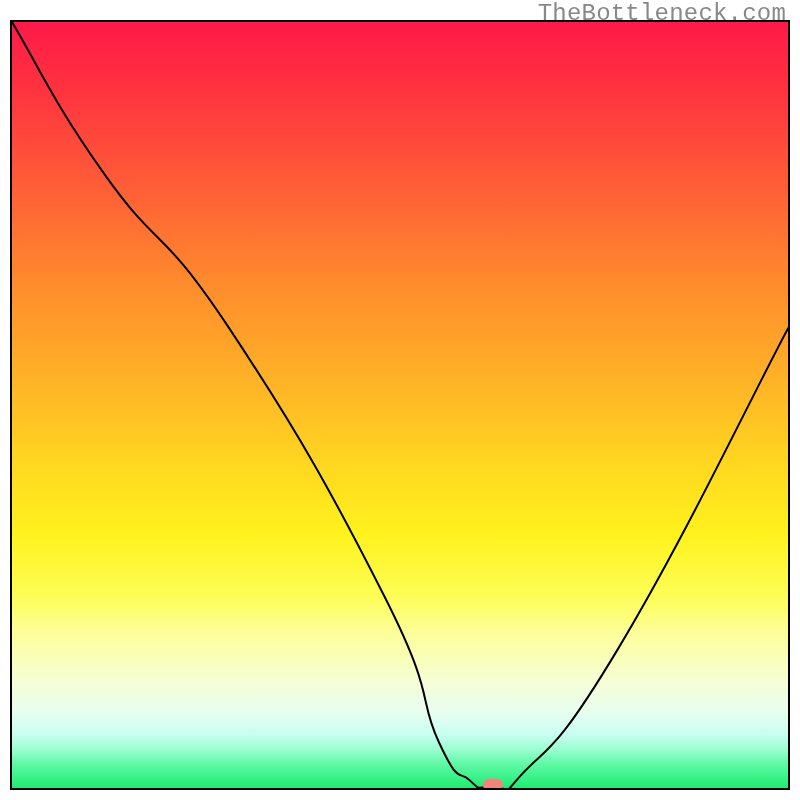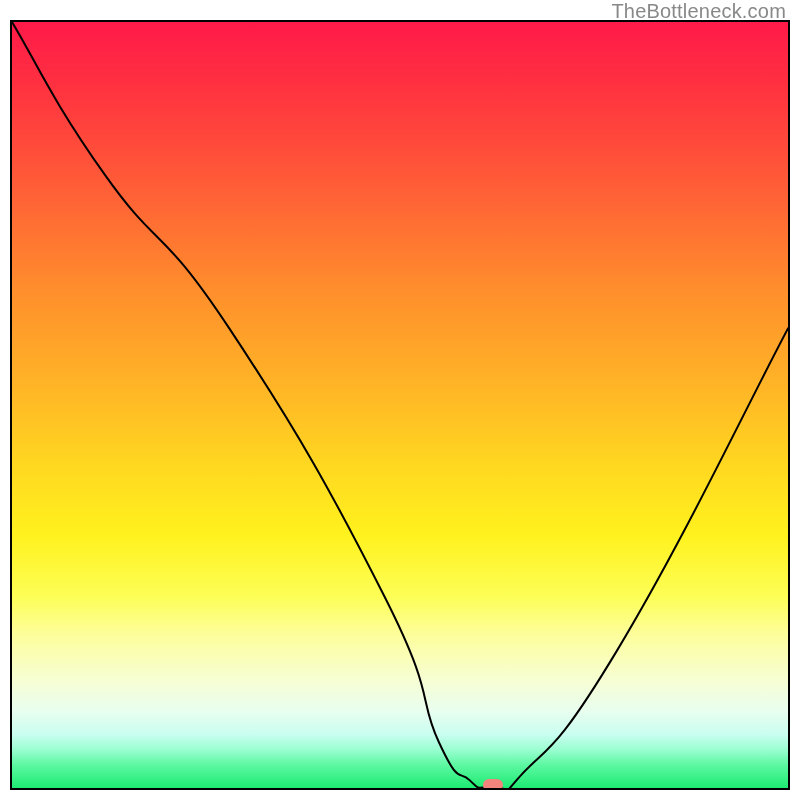--- a/index.html
+++ b/index.html
@@ -40,22 +40,22 @@
       #e8feef 90%,
       #c9fef0 93%,
       #9afed1 95%,
       #5cf8a2 97%,
       #1eec72 100%);
   }
   .watermark {
     position: absolute;
     top: 0px;
     right: 14px;
-    font-family: Liberation Sans, sans-serif;
-    font-size: 20px;
+    font-family: Liberation Mono, monospace;
+    font-size: 24px;
     color: #888;
     letter-spacing: 0.2px;
   }
   .curve {
     position: absolute;
     left: 0;
     top: 0;
     pointer-events: none;
   }
   .marker {

